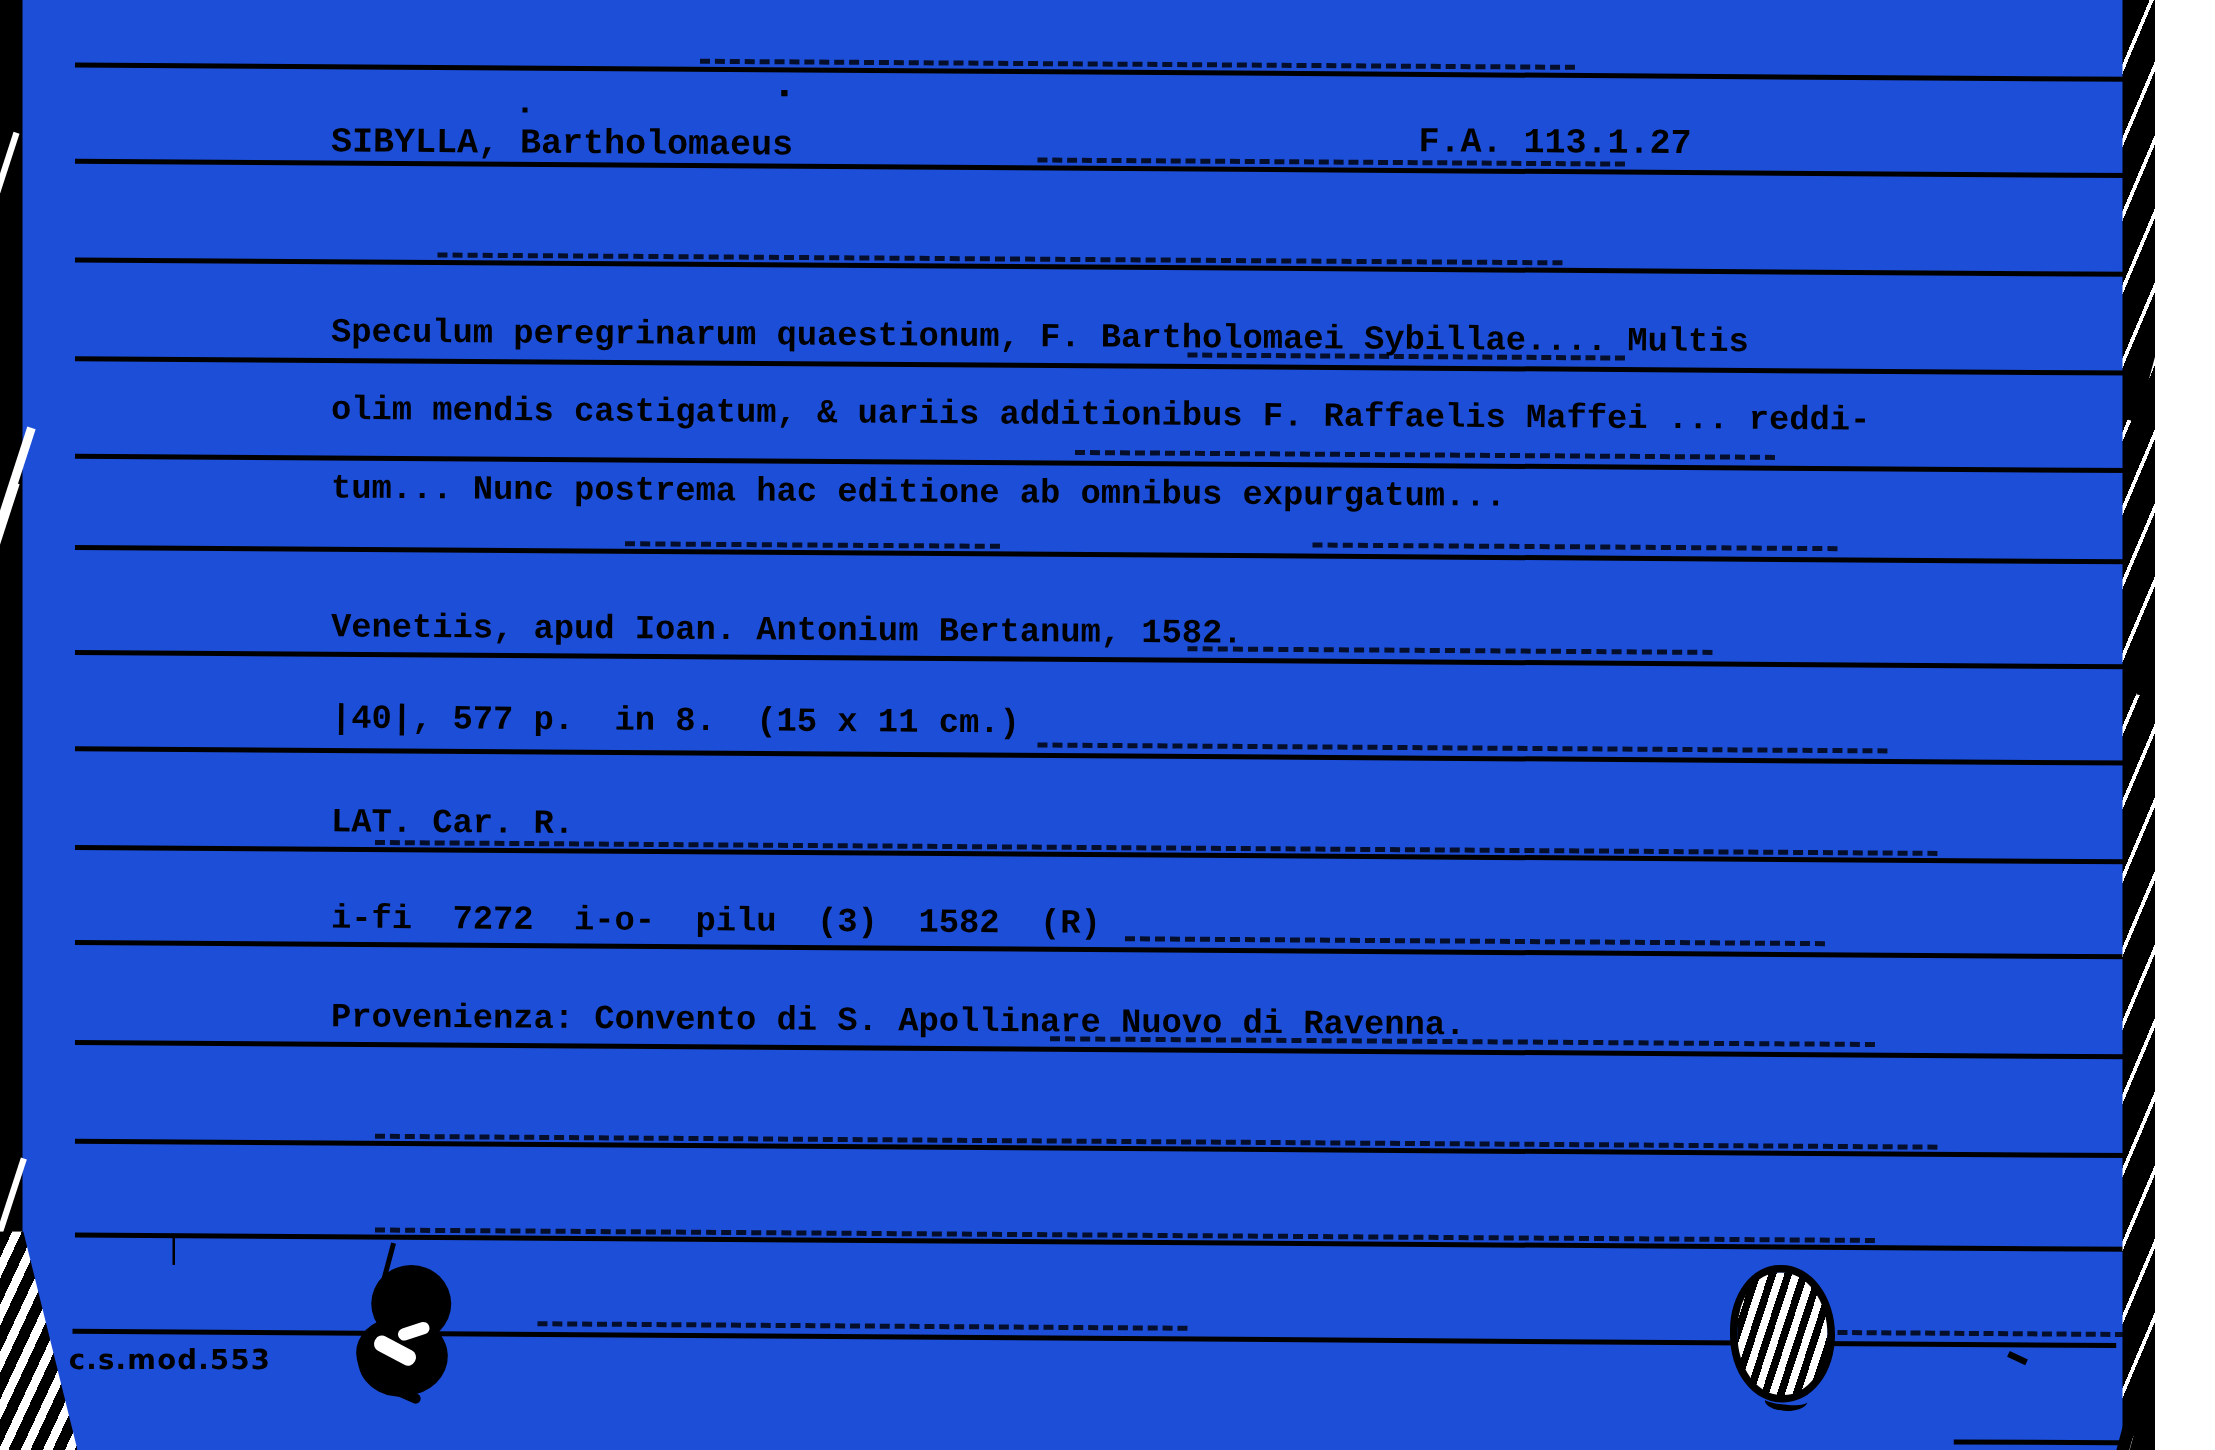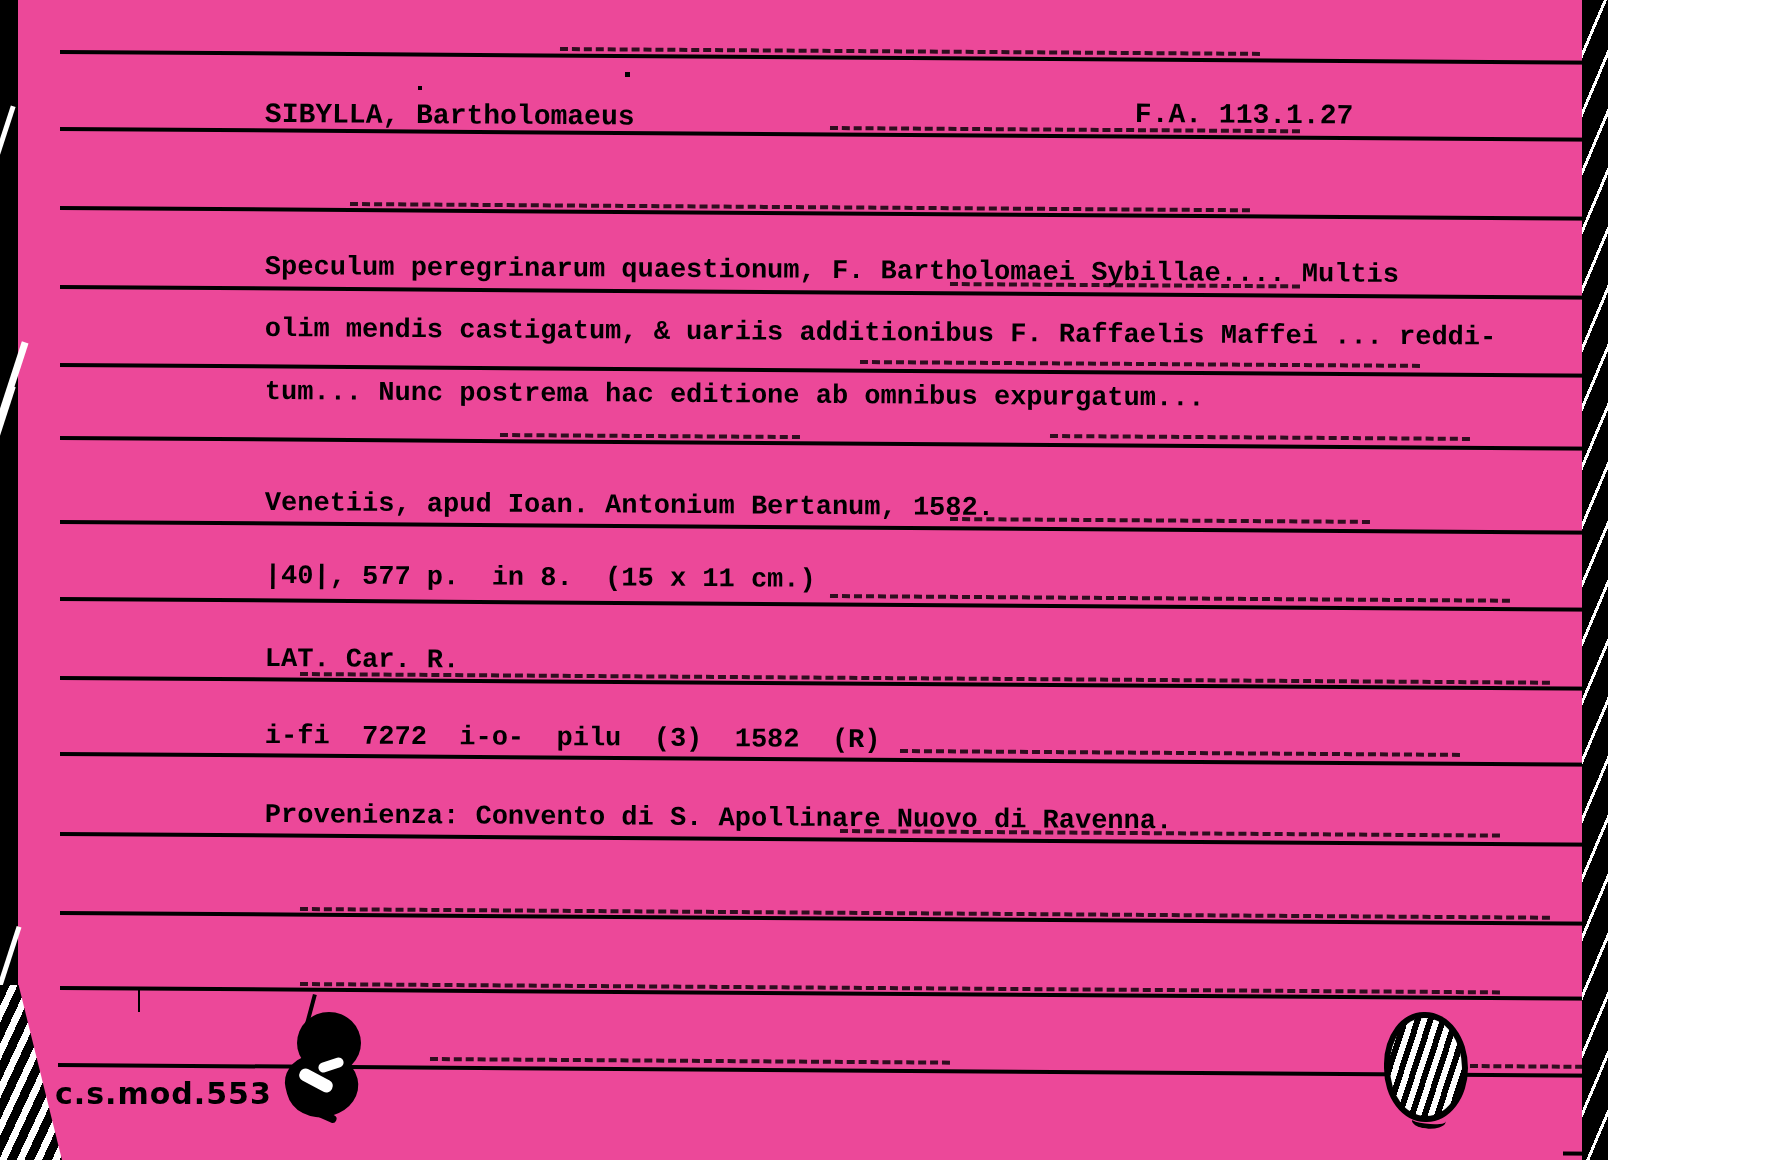--- a/index.html
+++ b/index.html
@@ -1,18 +1,18 @@
 <!DOCTYPE html>
 <html><head>
 <meta charset="utf-8">
 <style>
   html,body { margin:0; padding:0; background:#fff; }
   .scan {
-    position:relative; width:1588px; height:1160px; background:#ec4899;
-    overflow:hidden; font-family:"Liberation Mono", monospace; color:#000;padding-left:20px;
+    position:relative; width:1724px; height:1160px; background:#1d4ed8;
+    overflow:hidden; font-family:"Liberation Mono", monospace; color:#000;
   }
   
   .tw {
     position:absolute; font-weight:700; font-size:27px; line-height:34px;
     white-space:pre; color:#000; transform:rotate(0.4deg); transform-origin:0 0;
   }
   .tw.head { font-size:28px; }
   
   .rule {
     position:absolute; left:60px; width:1645px; height:4px; background:#000;
@@ -46,21 +46,21 @@
   
   .grommet {
     position:absolute; left:1384px; top:1012px; width:72px; height:98px;
     border:6px solid #000; border-radius:48% 52% 50% 50%;
     background:repeating-linear-gradient(108deg, #000 0 6px, #fff 6px 12px);
   }
   .grommet-tail { position:absolute; left:1412px; top:1112px; width:34px; height:12px;
     border-bottom:5px solid #000; border-radius:0 0 60% 40%; transform:rotate(8deg); }
   .footer-label {
     position:absolute; left:55px; top:1076px; font-family:"DejaVu Sans", sans-serif;
-    font-weight:700; font-size:30px; letter-spacing:1px; color:#000;
+    font-weight:700; font-size:22px; letter-spacing:1px; color:#000;
   }
   .bottom-line-right { position:absolute; left:1563px; top:1152px; width:182px; height:4px; background:#000; transform:rotate(0.3deg); }
   .tick-br { position:absolute; left:1606px; top:1084px; width:16px; height:5px; background:#000; transform:rotate(25deg); }
   .scratch { position:absolute; left:138px; top:988px; width:2px; height:24px; background:#000; }
 </style>
 </head>
 <body>
 
 <div class="scan">
 

